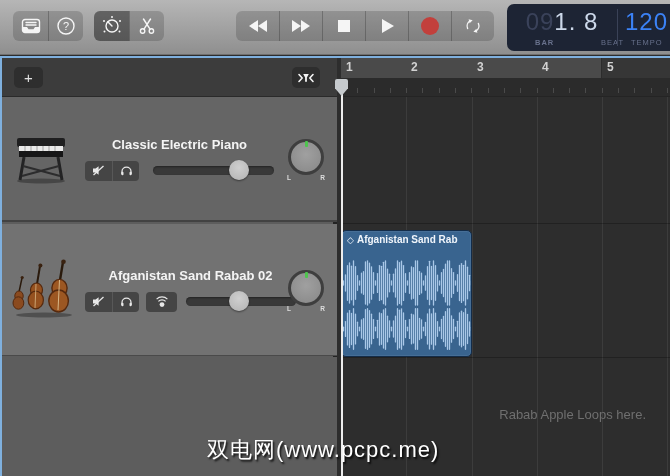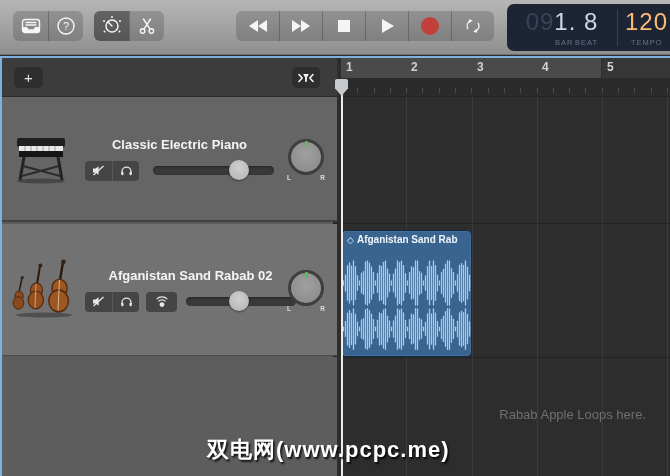--- a/index.html
+++ b/index.html
@@ -22,22 +22,22 @@
   .fill-white { fill:#f5f5f5; stroke:none; }
 
   
   .lcd { position:absolute; left:507px; top:4px; width:170px; height:47px;
     background:#1d2434; border-radius:7px 0 0 7px; overflow:hidden; }
   .lcd-divider { position:absolute; left:110px; top:5px; width:1px; height:37px; background:#3a4257; }
   .lcd-digits { position:absolute; top:4px; left:0; width:110px; text-align:center;
     font-size:24px; color:#ccd8ea; letter-spacing:1px; white-space:pre; }
   .lcd-dim { color:#3a425a; }
   .lcd-label { position:absolute; top:34px; font-size:7.5px; letter-spacing:1px; color:#68718c; }
-  .lbl-bar { left:48px; } .lbl-beat { left:68px; }
-  .lcd-tempo { position:absolute; top:4px; left:118px; font-size:24px; color:#fdba74; letter-spacing:1px;text-align:right; }
+  .lbl-bar { left:28px;font-weight:bold; } .lbl-beat { left:94px; }
+  .lcd-tempo { position:absolute; top:4px; left:118px; font-size:24px; color:#3b82f6; letter-spacing:1px;text-align:right; }
   .lbl-tempo { left:124px; }
 
   
   .ring-top { position:absolute; left:0; top:56px; width:670px; height:2px; background:#7fb0de; }
   .ring-left { position:absolute; left:0; top:58px; width:2px; height:418px; background:#7fb0de; }
 
   
   .panel { position:absolute; left:2px; top:58px; width:335px; height:418px; background:#5d5d5d;
     border-right:4px solid #232323; }
   .panel-top { position:absolute; left:0; top:0; width:335px; height:39px; background:#3c3c3c;
@@ -104,21 +104,21 @@
     border:1px solid #132c49; border-radius:5px; overflow:hidden; z-index:4;
     box-shadow:inset 0 0 0 1px rgba(255,255,255,0.07); }
   .region-header { display:flex; align-items:center; gap:3px; padding:3px 0 0 5px;
     font-size:10px; font-weight:700; color:#f0f5fb; white-space:nowrap; }
   .region-loop-glyph { font-size:9px; font-weight:400; }
   .region svg { position:absolute; left:0; top:0; }
 
   .drag-hint { position:absolute; right:24px; top:310px; font-size:13px; color:#6f6f6f; z-index:2; }
 
   .watermark { position:absolute; left:207px; top:435px; font-size:22px; color:#ffffff; z-index:20;
-    letter-spacing:1px; text-shadow:1.5px 1.5px 2px rgba(0,0,0,0.85); white-space:nowrap;font-weight:bold; }
+    letter-spacing:1px; text-shadow:1.5px 1.5px 2px rgba(0,0,0,0.85); white-space:nowrap; }
 </style>
 </head>
 <body>
 
 <div class="app">
 
   <div class="toolbar">
 
     <div class="tb-group g-left1">
       <div class="tb-btn">

